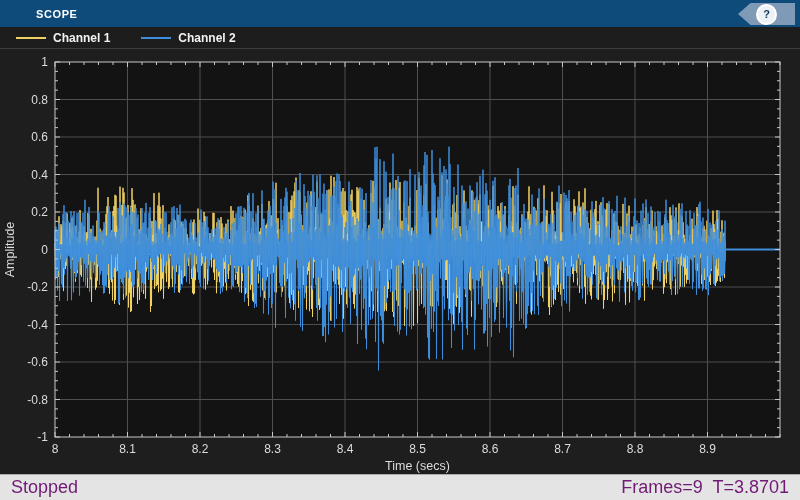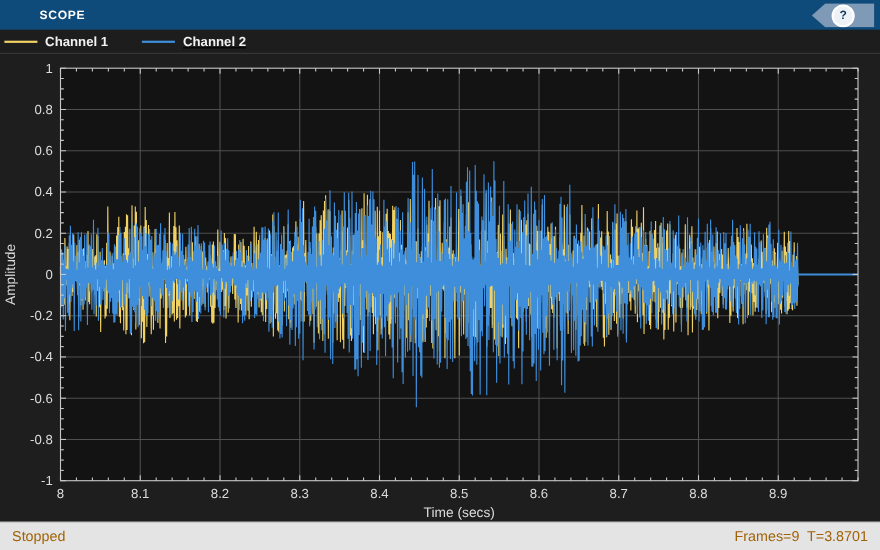--- a/index.html
+++ b/index.html
@@ -29,38 +29,38 @@
   .help-circle{
     width:17px;height:17px;border-radius:50%;
     background:#EDF2F7;border:2px solid #FFFFFF;
     color:#123A5E;font-size:11px;font-weight:bold;
     display:flex;align-items:center;justify-content:center;line-height:1;
   }
 
   
   .legend-bar{
     height:21px;background:#1D1D1D;border-bottom:1px solid #3C3C3C;
-    display:flex;align-items:center;padding-left:4px;flex:0 0 auto;
+    display:flex;align-items:center;padding-left:16px;flex:0 0 auto;
   }
   .legend-item{display:flex;align-items:center;}
-  .legend-item + .legend-item{margin-left:31px;text-decoration:underline;}
+  .legend-item + .legend-item{margin-left:31px;}
   .legend-swatch{width:30px;height:2px;margin-right:7px;}
   .legend-label{color:#F2F2F2;font-size:12px;font-weight:600;}
 
   
   .chart-region{position:relative;height:425px;background:#1E1E1E;flex:0 0 auto;}
   .chart-region svg{display:block;}
 
   
   .status-bar{
     height:25px;background:#E4E4E4;border-top:1px solid #ABABAB;
     display:flex;align-items:center;justify-content:space-between;
     padding:0 11px;flex:0 0 auto;
   }
-  .status-text{color:#a16207;font-size:13px;white-space:pre;}
+  .status-text{color:#701a75;font-size:18px;white-space:pre;}
 </style>
 </head>
 <body>
 
 <div class="app">
 
   <div class="tab-bar">
     <div class="tab first">SCOPE</div>
     <div class="help-banner">
       <div class="help-circle">?</div>

